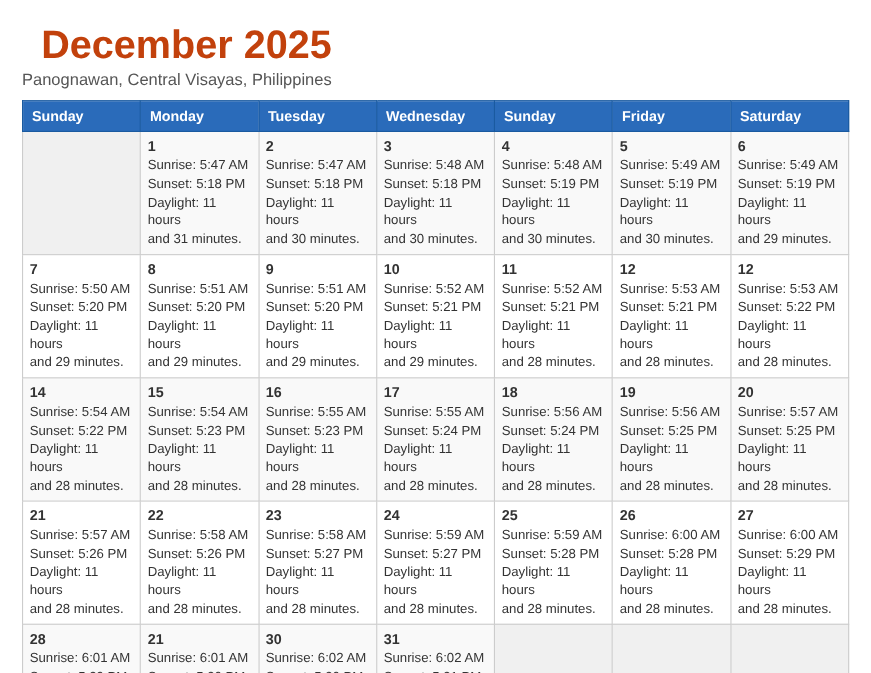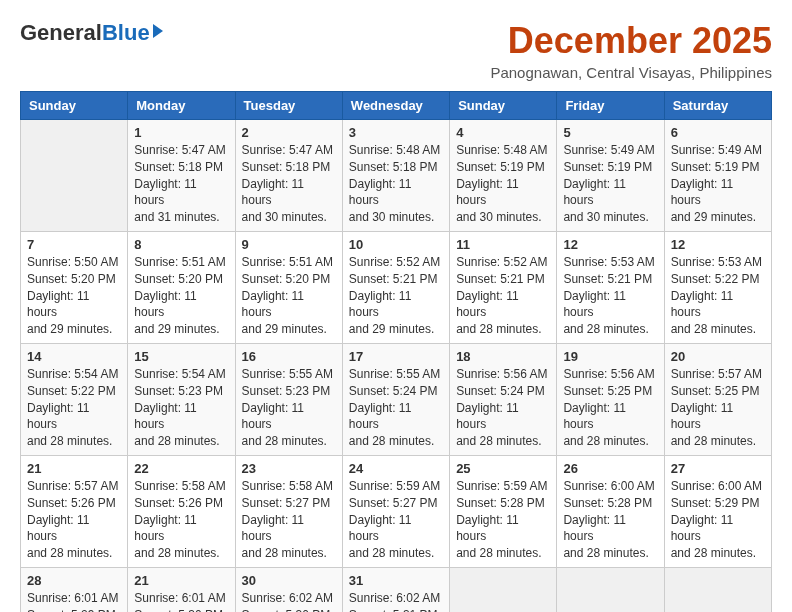--- a/index.html
+++ b/index.html
@@ -44,21 +44,20 @@
     }
     .month-title {
       font-size: 36px;
       font-weight: bold;
       color: #c2410c;
     }
     .subtitle {
       font-size: 15px;
       color: #555;
       margin-top: 2px;
-      margin-left: 28px;
     }
     .calendar {
       width: 100%;
       border-collapse: collapse;
       border: 1px solid #ccc;
       padding-left: 28px;
     }
     .calendar th {
       background-color: #2a6bba;
       color: #fff;
@@ -95,27 +94,20 @@
       color: #333;
     }
     .empty-cell {
       background: #f0f0f0 !important;
     }
   </style>
 </head>
 <body>
 
 <div class="header">
-  <div class="logo">
-    <div class="logo-text">
-      <span class="logo-general">General</span>
-      <span class="logo-blue">Blue</span>
-      <div class="logo-triangle"></div>
-    </div>
-  </div>
   <div class="title-block">
     <div class="month-title">December 2025</div>
     <div class="subtitle">Panognawan, Central Visayas, Philippines</div>
   </div>
 </div>
 
 <table class="calendar">
   <thead>
     <tr>
     <th>Sunday</th>

